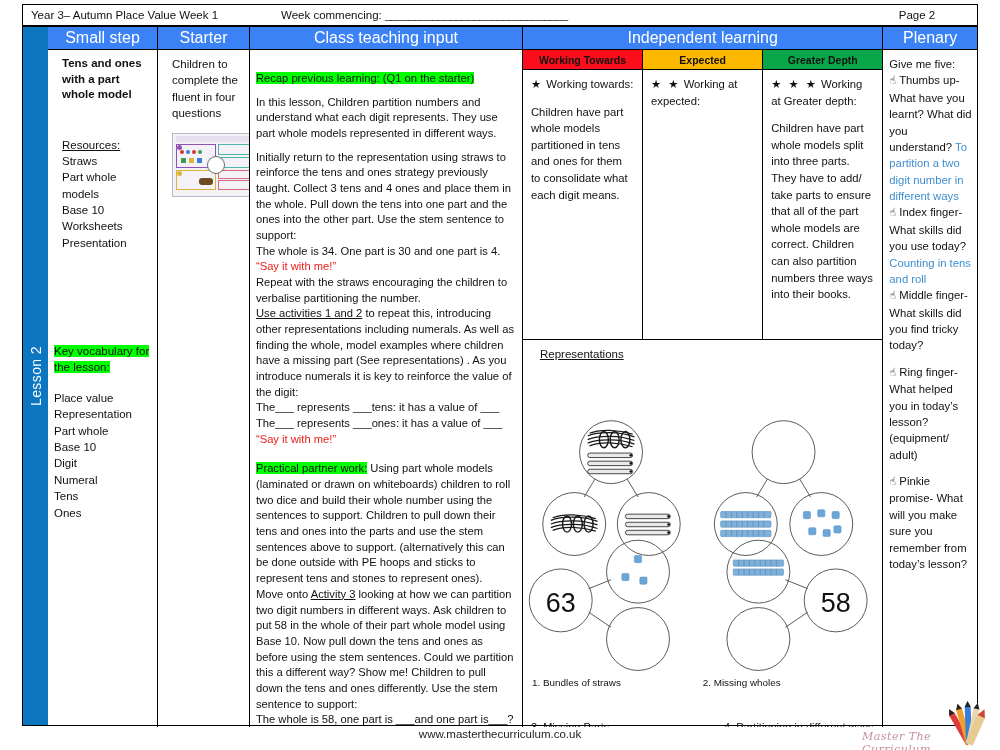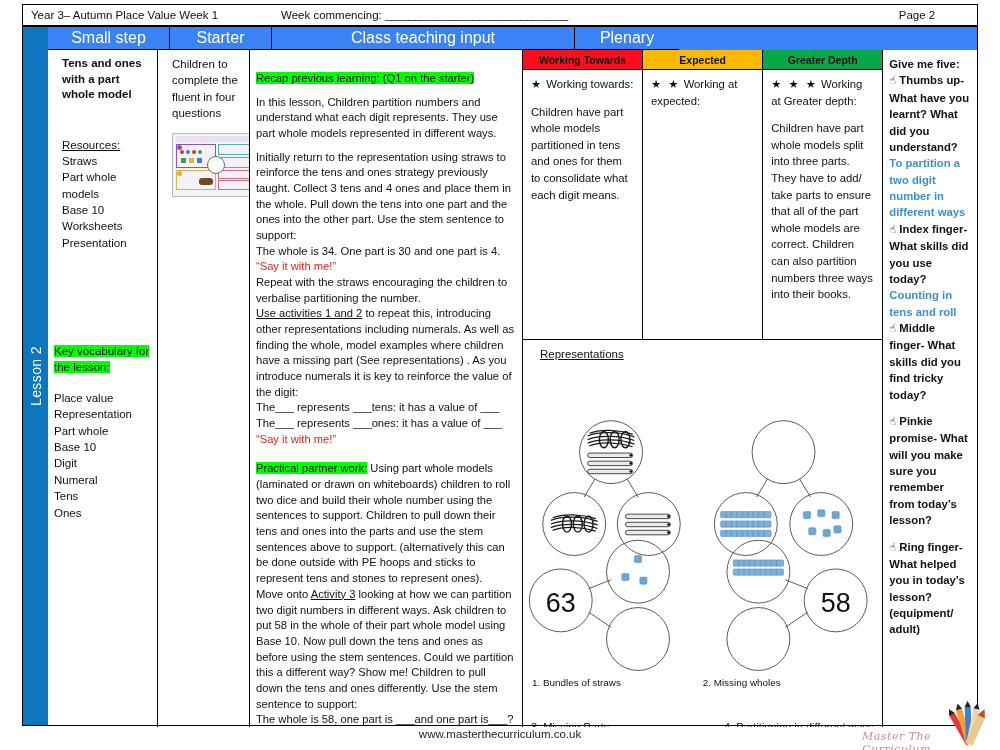--- a/index.html
+++ b/index.html
@@ -49,21 +49,21 @@
     border-right:1px solid #000;border-bottom:1px solid #000;
     box-sizing:border-box;
   }
   .hdr>div:last-child{border-right:none;}
 
   .cols{display:flex;height:677px;}
   .cols>.col{
     border-right:1px solid #000;box-sizing:border-box;
     position:relative;overflow:hidden;
   }
-  .cols>.col:last-child{border-right:none;font-weight:bold;}
+  .cols>.col:last-child{border-right:none;}
 
   .c-small{width:122px;}
   .c-start{width:102px;}
   .c-teach{width:303px;}
   .c-indep{width:400px;}
   .c-plen{width:104px;}
 
   .pad{padding:6px 5px 0 14px;}
 
   
@@ -177,20 +177,21 @@
     <div class="spine">
       <span>Lesson 2</span>
     </div>
 
     <div class="grid">
 
       <div class="hdr">
         <div class="c-small">Small step</div>
         <div class="c-start">Starter</div>
         <div class="c-teach">Class teaching input</div>
+        <div class="c-indep">Independent learning</div>
         <div class="c-plen">Plenary</div>
       </div>
 
       <div class="cols">
 
         <div class="col c-small">
           <div class="pad">
             <div class="ss-title">Tens and ones with a part whole model</div>
             <div class="res">
               <u>Resources:</u><br>
@@ -432,24 +433,24 @@
               <span class="blue">To partition a two digit number in different ways</span>
             </div>
             <div>
               <span class="hand">☝</span><span> Index finger- What skills did you use today?</span>
               <span class="blue">Counting in tens and roll</span>
             </div>
             <div>
               <span class="hand">☝</span><span> Middle finger- What skills did you find tricky today?</span>
             </div>
             <div style="margin-top:10px">
+              <span class="hand">☝</span><span> Ring finger- What helped you in today’s lesson? (equipment/ adult)</span>
+            </div>
+            <div style="margin-top:10px">
               <span class="hand">☝</span><span> Pinkie promise- What will you make sure you remember from today’s lesson?</span>
-            </div>
-            <div style="margin-top:10px">
-              <span class="hand">☝</span><span> Ring finger- What helped you in today’s lesson? (equipment/ adult)</span>
             </div>
           </div>
         </div>
 
       </div>
     </div>
   </div>
 
   <div class="foot-url">www.masterthecurriculum.co.uk</div>
   <div class="logo-text">Master The Curriculum</div>

